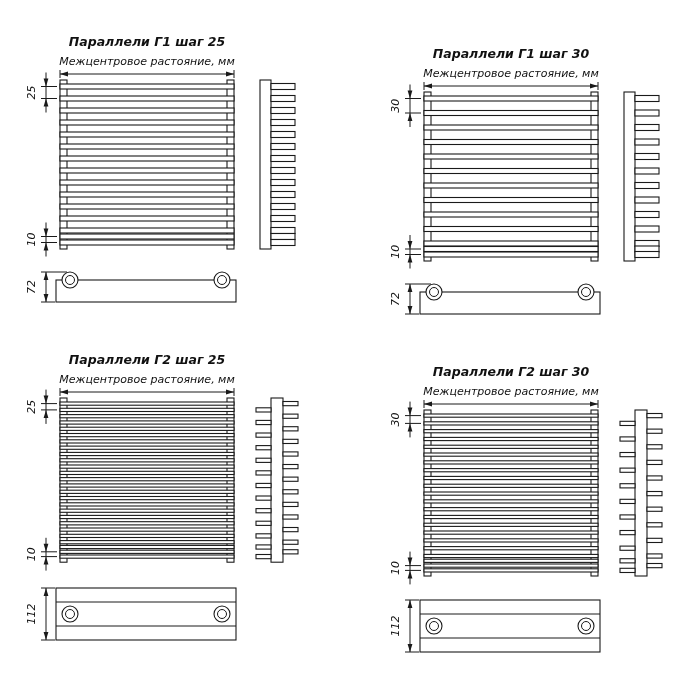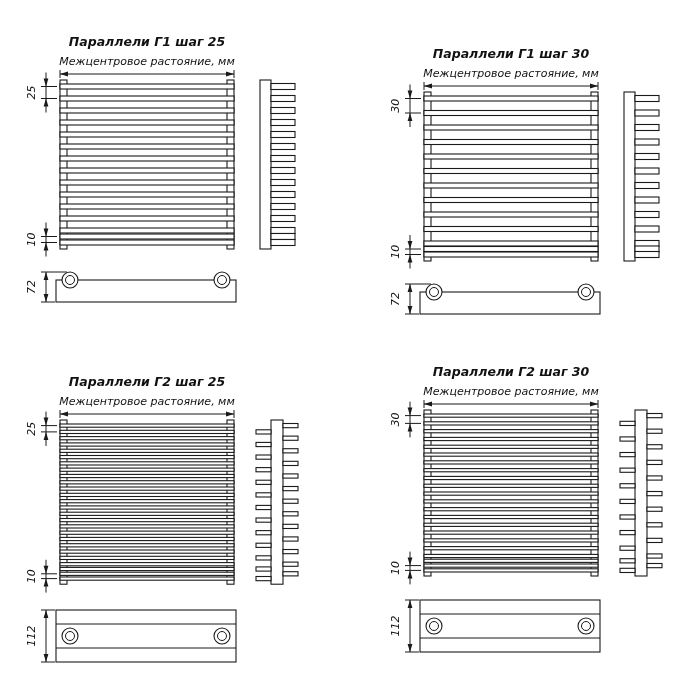--- a/index.html
+++ b/index.html
@@ -1,21 +1,21 @@
 <!DOCTYPE html>
 <html><head>
 <meta charset="utf-8">
 <style>
   html,body{margin:0;padding:0;}
   body{width:700px;height:700px;background:#ffffff;font-family:"DejaVu Sans",sans-serif;}
   #sheet{position:relative;width:700px;height:700px;background:#ffffff;overflow:hidden;}
   .quadrant{position:absolute;width:300px;height:330px;}
   .q0{left:22px;top:24px;}
   .q1{left:386px;top:36px;}
-  .q2{left:22px;top:364px;}
+  .q2{left:22px;top:342px;}
   .q3{left:386px;top:354px;}
   svg{display:block;}
   text.title{font-family:"DejaVu Sans",sans-serif;font-style:italic;font-weight:bold;font-size:12.5px;fill:#111;}
   text.subtitle{font-family:"DejaVu Sans",sans-serif;font-style:italic;font-size:11px;fill:#111;}
   text.dim{font-family:"DejaVu Sans",sans-serif;font-style:italic;font-size:11px;fill:#111;}
 </style>
 </head>
 <body>
 
 <div id="sheet">

